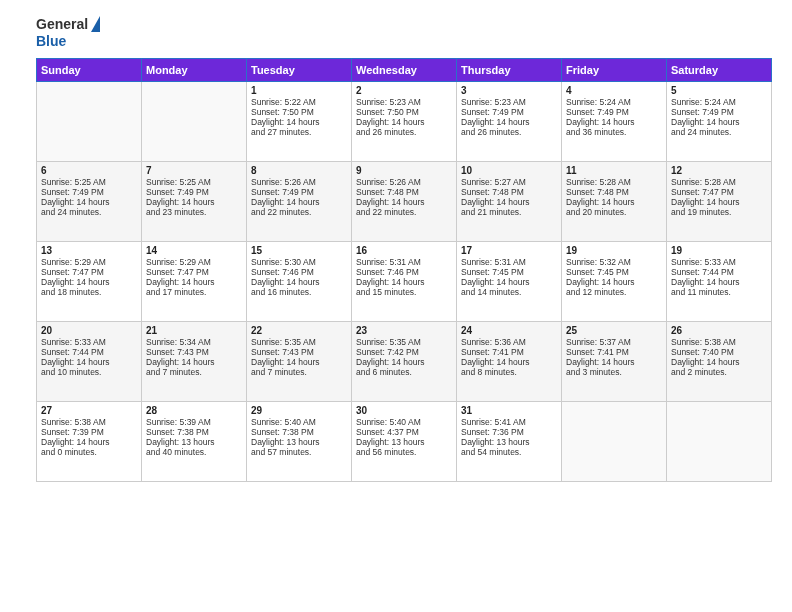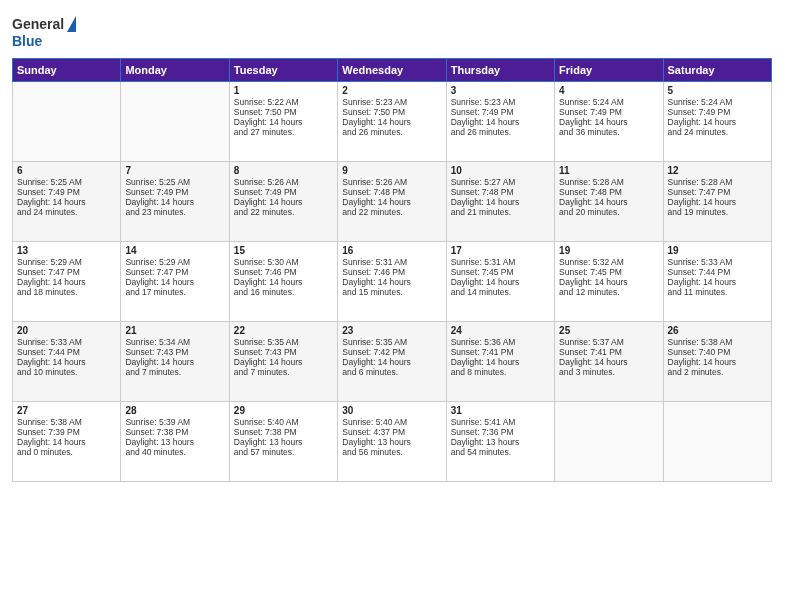--- a/index.html
+++ b/index.html
@@ -6,21 +6,21 @@
     body {
       width: 792px;
       height: 612px;
       font-family: Arial, sans-serif;
       background: #fff;
       overflow: hidden;
     }
     .page {
       width: 792px;
       height: 612px;
-      padding: 16px 20px 10px 12px;
+      padding: 16px 20px 10px 36px;
     }
     .header {
       display: flex;
       justify-content: space-between;
       align-items: flex-start;
       margin-bottom: 8px;
     }
     .logo {
       display: flex;
       align-items: center;
@@ -44,21 +44,21 @@
     .subtitle {
       font-size: 14px;
       color: #333;
     }
     table {
       width: 100%;
       border-collapse: collapse;
       table-layout: fixed;
     }
     thead tr th {
-      background-color: #4c1d95;
+      background-color: #6d28d9;
       color: #fff;
       font-size: 11px;
       font-weight: bold;
       padding: 5px 4px;
       text-align: left;
       border: 1px solid #2a6fc9;
     }
     tbody tr td {
       border: 1px solid #ccc;
       vertical-align: top;

